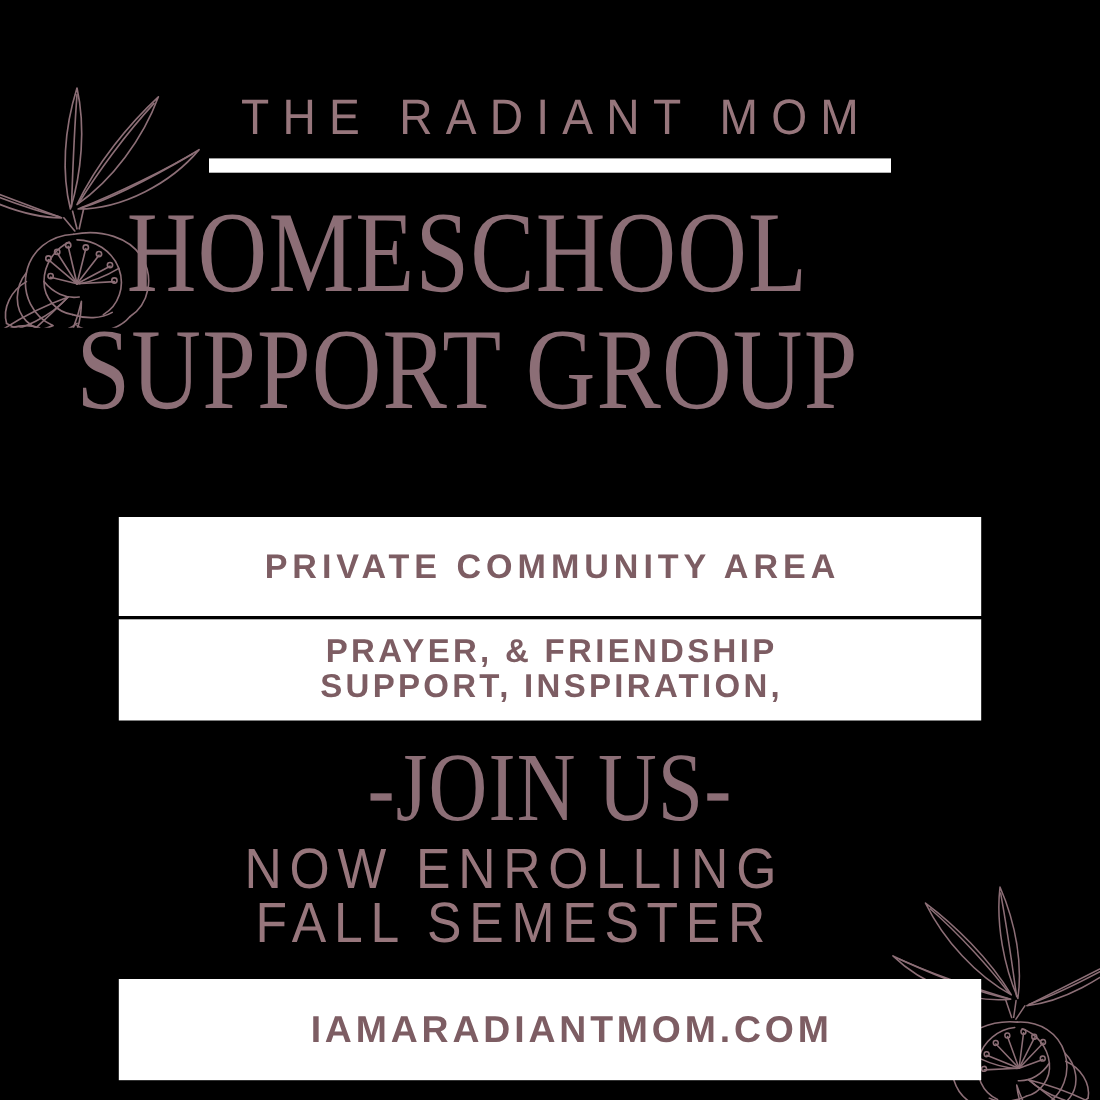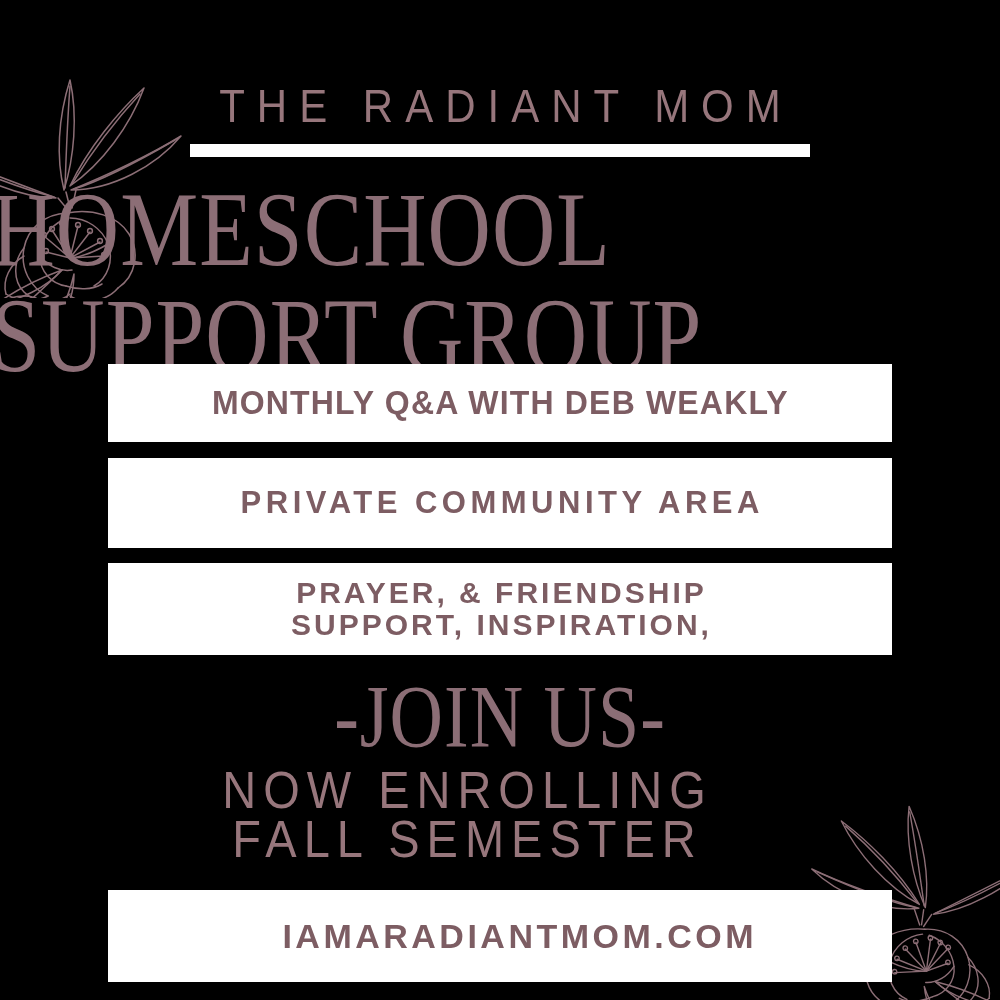--- a/index.html
+++ b/index.html
@@ -65,20 +65,21 @@
     background: #FFFFFF;
     margin: 16px auto 0 auto;
   }
 
   
   .title-wrap {
     position: absolute;
     left: 0;
     top: 182px;
     width: 850px;
+    text-align: center;
   }
   .title-line {
     font-family: "Liberation Serif", serif;
     font-weight: 400;
     color: #8C6E76;
     line-height: 0.93;
     white-space: nowrap;
     letter-spacing: 1px;
   }
   .title-line-1 {
@@ -111,21 +112,21 @@
     line-height: 1.08;
   }
 
   .banner-1 { top: 364px; height: 78px; }
   .banner-1 .banner-text {
     font-size: 33px;
     letter-spacing: 1.2px;
     transform: scaleX(0.97);
   }
 
-  .banner-2 { top: 458px; height: 90px; }
+  .banner-2 { top: 470px; height: 90px; }
   .banner-2 .banner-text {
     font-size: 31px;
     letter-spacing: 4.5px;
     text-indent: 4.5px;
     font-weight: 600;
   }
 
   .banner-3 { top: 563px; height: 92px; }
   .banner-3 .banner-text {
     font-size: 30px;
@@ -298,23 +299,20 @@
   <div class="header-wrap">
     <div class="brand">THE RADIANT MOM</div>
     <div class="divider"></div>
   </div>
 
   <div class="title-wrap">
     <div class="title-line title-line-1">HOMESCHOOL</div>
     <div class="title-line title-line-2">SUPPORT GROUP</div>
   </div>
 
-  <div class="banner banner-1">
-    <div class="banner-text">MONTHLY Q&amp;A WITH DEB WEAKLY</div>
-  </div>
 
   <div class="banner banner-2">
     <div class="banner-text">PRIVATE COMMUNITY AREA</div>
   </div>
 
   <div class="banner banner-3">
     <div class="banner-text">
       <div>PRAYER, &amp; FRIENDSHIP</div>
       <div>SUPPORT, INSPIRATION,</div>
     </div>

